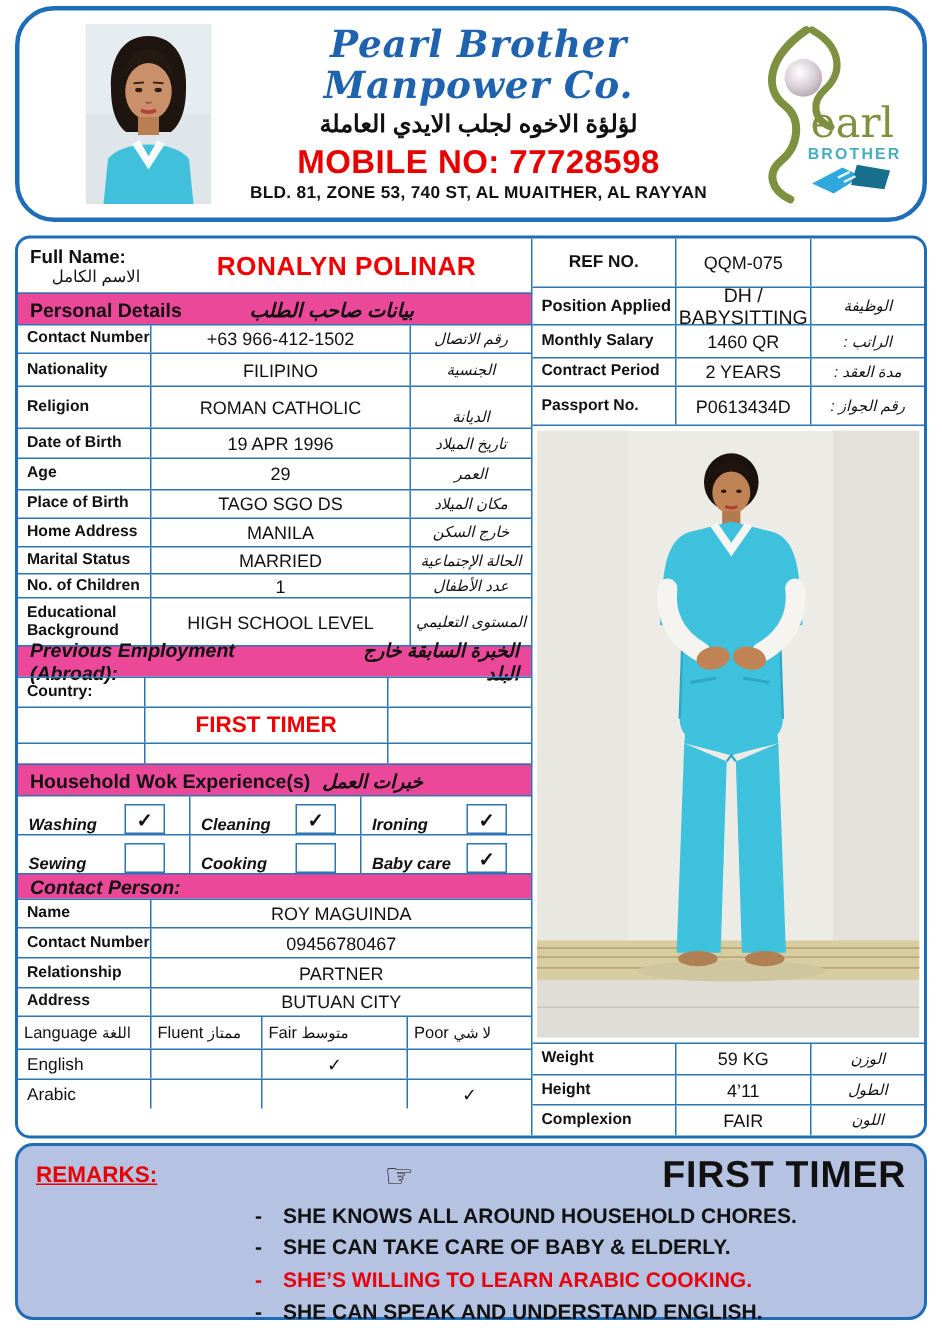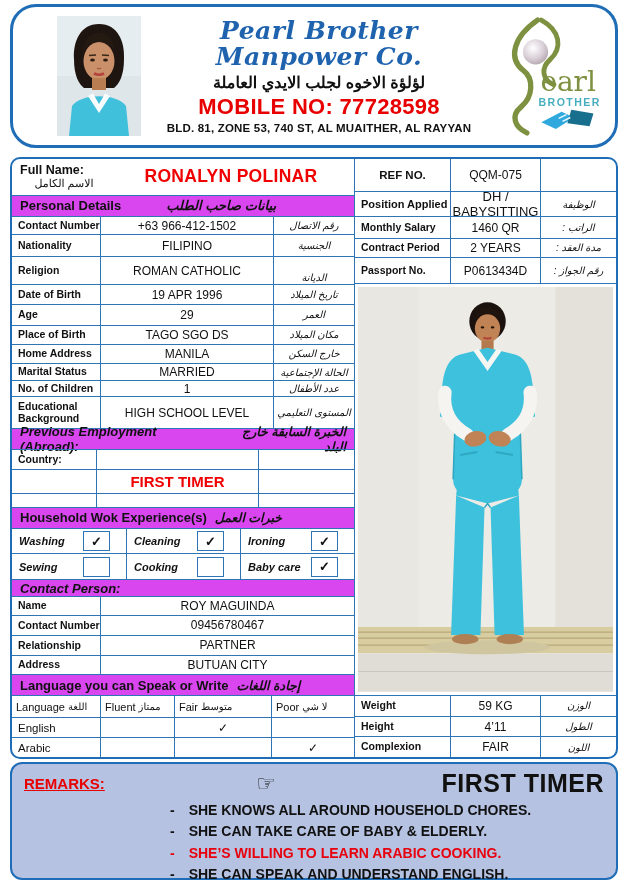--- a/index.html
+++ b/index.html
@@ -47,42 +47,42 @@
   .lbl { font-weight: bold; font-size: 10.5px; padding-left: 6px; line-height: 1.1; }
   .val { justify-content: center; font-size: 12px; text-align: center; }
   .ar  { justify-content: center; font-size: 10px; direction: rtl; font-style: italic; text-align: center; }
   .bl { border-left: 1px solid #2e75b6; }
   
   .lc1 { width: 88px; } .lc2 { width: 173px; flex: 0 0 auto; } .lc3 { flex: 1; }
   
   .rc1 { width: 95px; } .rc2 { width: 90px; flex: 0 0 auto; } .rc3 { flex: 1; }
 
   .sec-head {
-    background: #d946ef; display: flex; align-items: center;
+    background: #ec4899; display: flex; align-items: center;
     padding: 0 8px; font-size: 13px; font-weight: bold;
     border-top: 1px solid #2e75b6; gap: 8px;
   }
   .sec-head .ar-t { font-style: italic; font-size: 12.5px; direction: rtl; }
   .sec-head.spread { justify-content: space-between; }
   .sec-head .ar-mid { font-style: italic; font-size: 13px; direction: rtl; margin-right: 70px; }
   .sec-head.italic-en { font-style: italic; }
 
   
   .fn-left { width: 96px; padding: 2px 0 2px 8px; display:flex; flex-direction:column; justify-content:center; }
   .fn-label { font-weight: bold; font-size: 12.5px; }
   .fn-arabic { font-size: 11px; direction: rtl; text-align: center; }
   .fn-name { flex: 1; display:flex; align-items:center; justify-content:center;
              color:#f00000; font-weight:bold; font-size:17.5px; letter-spacing:0.3px; }
 
   
   .cc1 { width: 84px; } .cc2 { width: 162px; flex:0 0 auto; } .cc3 { flex: 1; }
   .first-timer { color:#f00000; font-weight:bold; font-size:15px; }
 
   
-  .chk-cell { width: 114.3px; display:flex; align-items:center; justify-content:space-between; padding: 0 16px 0 7px; }
+  .chk-cell { width: 114.3px; display:flex; align-items:flex-end; justify-content:space-between; padding: 0 16px 0 7px; }
   .chk-lbl { font-style: italic; font-weight: bold; font-size: 11px; }
   .chkbox { width: 27px; height: 20px; border: 1.5px solid #2e75b6; background:#fff;
             display:flex; align-items:center; justify-content:center; font-size: 13px; font-weight:bold; }
 
   
   .lg1 { width: 88px; } .lg2 { width: 74px; flex:0 0 auto;text-align:right; } .lg3 { width: 97px; flex:0 0 auto; } .lg4 { flex: 1; }
   .lang-h { font-size: 11px; padding-left: 4px; gap: 3px; }
   .lang-h .ar-s { font-size: 10px; direction: rtl; }
   .lang-name { font-size: 11.5px; padding-left: 6px; }
   .lang-check { justify-content: center; font-size: 12px; }
@@ -297,24 +297,20 @@
       </div>
       <div class="row" style="height:20px">
         <div class="cell lbl lc1">Relationship</div>
         <div class="cell val bl" style="flex:1">PARTNER</div>
       </div>
       <div class="row" style="height:19px">
         <div class="cell lbl lc1">Address</div>
         <div class="cell val bl" style="flex:1">BUTUAN CITY</div>
       </div>
 
-      <div class="sec-head" style="height:22px">
-        <span>Language you can Speak or Write</span>
-        <span class="ar-t">إجادة اللغات</span>
-      </div>
 
       <div class="row" style="height:22px">
         <div class="cell lang-h lg1">
           <span>Language</span>
           <span class="ar-s">اللغة</span>
         </div>
         <div class="cell lang-h lg2 bl">
           <span>Fluent</span>
           <span class="ar-s">ممتاز</span>
         </div>

